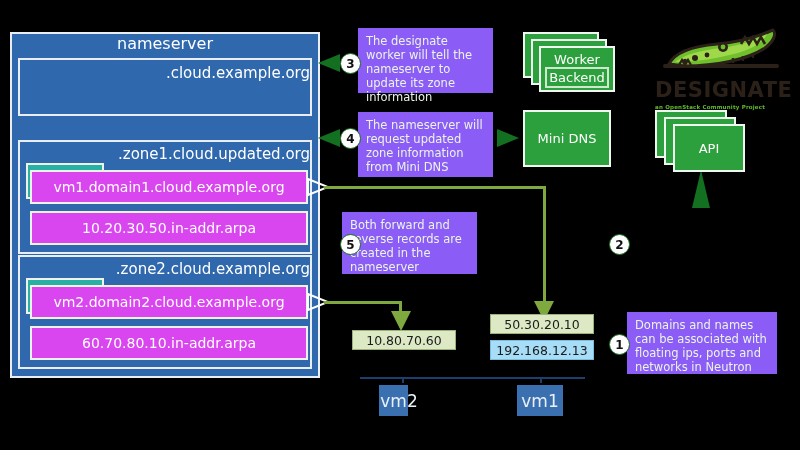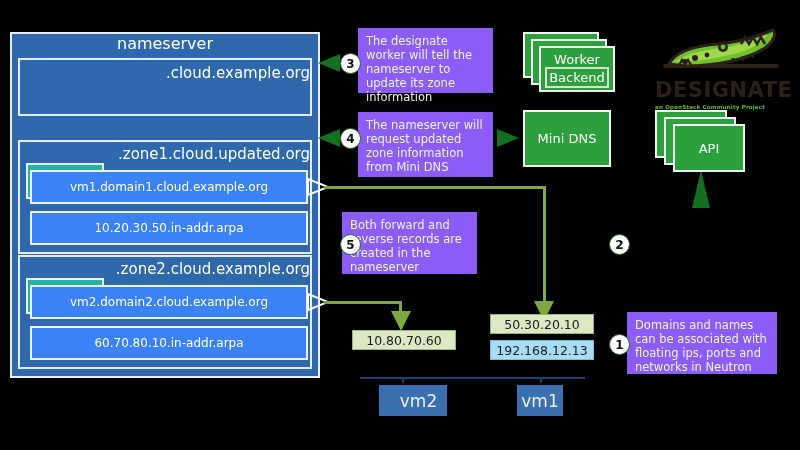--- a/index.html
+++ b/index.html
@@ -9,22 +9,22 @@
   .abs{position:absolute;box-sizing:border-box;}
 
   
   .ns-panel{left:10px;top:32px;width:310px;height:346px;background:#2f68ad;
             border:2px solid #e9eef5;}
   .ns-title{left:10px;top:34px;width:310px;text-align:center;font-size:16px;color:#fff;}
 
   .zone-box{background:#2f68ad;border:2px solid #e9eef5;}
   .zone-title{width:100%;text-align:right;font-size:15px;color:#fff;}
 
-  .rec{background:#3b82f6;border:2px solid #eef3e6;color:#fff;
-       display:flex;align-items:center;justify-content:center;font-size:12px;}
+  .rec{background:#d946ef;border:2px solid #eef3e6;color:#fff;
+       display:flex;align-items:center;justify-content:center;font-size:14px;}
   .teal{background:#27b0a6;border:2px solid #eef3e6;}
   .soa{background:#27b0a6;border:2px solid #eef3e6;color:#fff;
        display:flex;align-items:center;justify-content:center;font-size:15px;}
 
   
   .callout{background:#8b5cf6;color:#eaf5ea;font-size:11.5px;line-height:14px;
            padding:6px 8px;box-sizing:border-box;}
   .num{position:absolute;width:19px;height:19px;border-radius:50%;
        background:#fff;color:#111;border:1.5px solid #1a6b1f;
        font-size:12px;display:flex;align-items:center;justify-content:center;
@@ -161,16 +161,16 @@
   </svg>
 
   <div class="abs ip ip-green" style="left:352px;top:330px;width:104px;height:20px;">10.80.70.60</div>
   <div class="abs ip ip-green" style="left:490px;top:314px;width:104px;height:20px;">50.30.20.10</div>
   <div class="abs ip ip-blue" style="left:490px;top:340px;width:104px;height:20px;">192.168.12.13</div>
 
   <div class="abs busline" style="left:360px;top:377px;width:225px;"></div>
   <div class="abs bustick" style="left:402px;top:377px;"></div>
   <div class="abs bustick" style="left:540px;top:377px;"></div>
 
-  <div class="abs vm" style="left:379px;top:385px;width:68px;height:31px;padding-left:11px;">vm2</div>
+  <div class="abs vm" style="left:379px;top:385px;width:29px;height:31px;padding-left:11px;">vm2</div>
   <div class="abs vm" style="left:517px;top:385px;width:46px;height:31px;">vm1</div>
 
 </div>
 
 </body></html>

